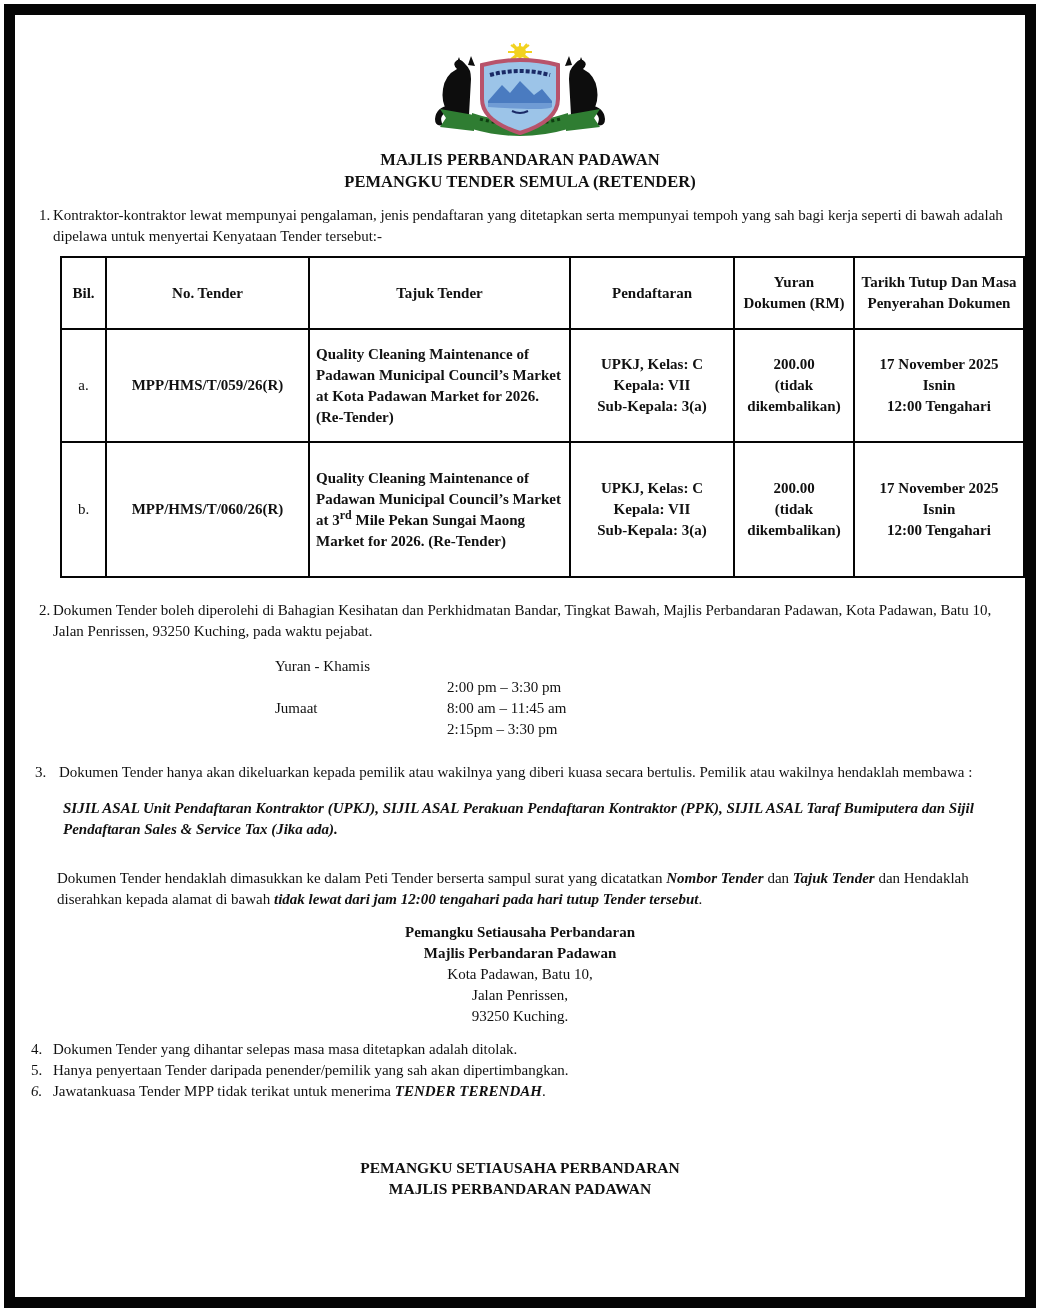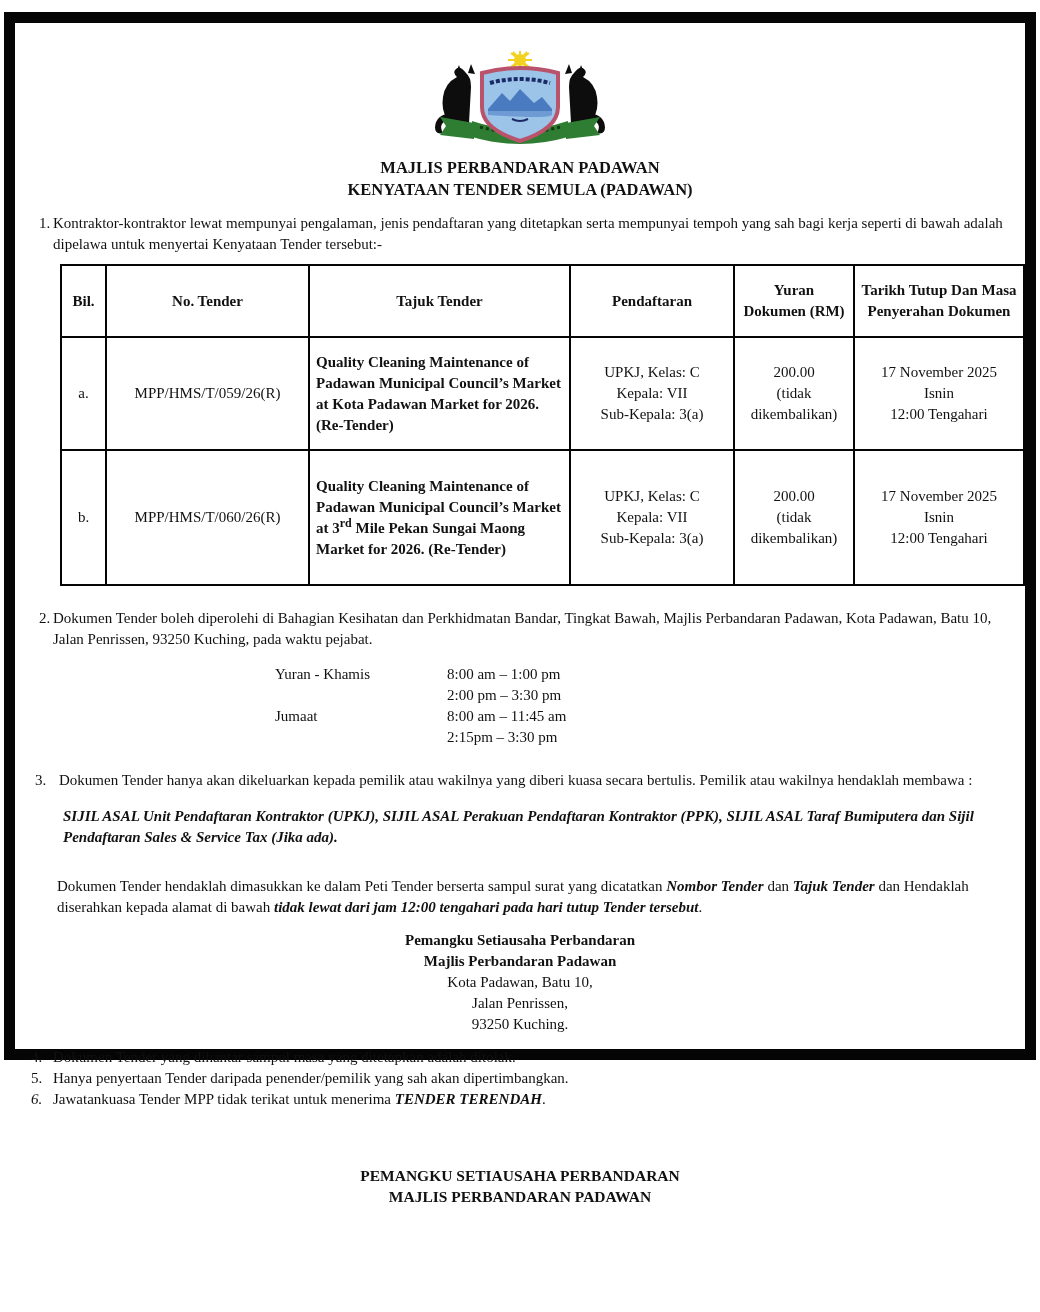--- a/index.html
+++ b/index.html
@@ -5,22 +5,22 @@
   * { margin: 0; padding: 0; box-sizing: border-box; }
   html, body { background: #fff; }
   body {
     width: 1040px; height: 1312px;
     position: relative;
     font-family: "Liberation Serif", "DejaVu Serif", serif;
     color: #111;
   }
   .page-frame {
     position: absolute;
-    left: 4px; top: 12px;
-    width: 1032px; height: 1048px;
+    left: 4px; top: 4px;
+    width: 1032px; height: 1304px;
     border: 11px solid #050505;
     background: #fff;
   }
   .content {
     position: relative;
     width: 100%; height: 100%;
     padding: 28px 14px 0 14px;
     font-size: 15px;
     line-height: 21px;
   }
@@ -52,21 +52,21 @@
   }
   table.tender th { font-weight: bold; }
   .col-bil { width: 45px; }
   .col-no { width: 203px; }
   .col-tajuk { width: 261px; }
   .col-pend { width: 164px; }
   .col-yuran { width: 120px; }
   .col-tarikh { width: 170px; }
   td.c, th.c { text-align: center; }
   td.tajuk-cell { text-align: left; font-weight: bold; padding-left: 10px; padding-right: 6px; }
-  td.bold { font-weight: normal; }
+  td.bold { font-weight: bold; }
   tr.row-a td { height: 113px; }
   tr.row-b td { height: 135px; }
   tr.head th { height: 72px; }
   sup { font-size: 12px; line-height: 0; vertical-align: super; }
   
   .hours { margin: 14px 0 0 246px; }
   .hours .hrow { display: flex; }
   .hours .day { width: 172px; flex: 0 0 172px; }
   .hours .time { flex: 1; }
   
@@ -123,21 +123,21 @@
           <path d="M68 32 q30 -8 60 0" stroke="#1a2a66" stroke-width="4" fill="none" stroke-dasharray="4 2"></path>
           <path d="M66 58 l14 -16 l8 8 l10 -12 l14 14 l8 -6 l10 12 l0 4 l-64 0 z" fill="#4a7bc0"></path>
           <path d="M66 60 l64 0 l0 4 q-4 4 -64 0 z" fill="#6f9bd4"></path>
           <path d="M90 68 q8 4 16 0" stroke="#1a2a66" stroke-width="2" fill="none"></path>
         </g>
       </svg>
     </div>
 
     <div class="doc-title">
       <div>MAJLIS PERBANDARAN PADAWAN</div>
-      <div>KENYATAAN TENDER SEMULA (PADAWAN)</div>
+      <div>PEMANGKU TENDER SEMULA (RETENDER)</div>
     </div>
 
     <div class="num-para">
       <div class="num">1.</div>
       <div class="body"><span>Kontraktor-kontraktor lewat </span><span class="u">mempunyai pengalaman</span><span>, jenis pendaftaran yang ditetapkan serta mempunyai tempoh yang sah bagi kerja seperti di bawah adalah dipelawa untuk menyertai Kenyataan Tender tersebut:-</span></div>
     </div>
 
     <table class="tender">
       <colgroup>
         <col class="col-bil">
@@ -200,21 +200,20 @@
       </table>
 
     <div class="num-para" style="margin-top:22px;">
       <div class="num">2.</div>
       <div class="body">Dokumen Tender boleh diperolehi di Bahagian Kesihatan dan Perkhidmatan Bandar, Tingkat Bawah, Majlis Perbandaran Padawan, Kota Padawan, Batu 10, Jalan Penrissen, 93250 Kuching, pada waktu pejabat.</div>
     </div>
 
     <div class="hours">
       <div class="hrow">
         <div class="day">Yuran - Khamis</div>
-        <div class="time">8:00 am – 1:00 pm</div>
       </div>
       <div class="hrow">
         <div class="day"></div>
         <div class="time">2:00 pm – 3:30 pm</div>
       </div>
       <div class="hrow">
         <div class="day">Jumaat</div>
         <div class="time">8:00 am – 11:45 am</div>
       </div>
       <div class="hrow">
@@ -235,21 +234,21 @@
     <div class="addr-block">
       <div class="b">Pemangku Setiausaha Perbandaran</div>
       <div class="b">Majlis Perbandaran Padawan</div>
       <div>Kota Padawan, Batu 10,</div>
       <div>Jalan Penrissen,</div>
       <div>93250 Kuching.</div>
     </div>
 
     <div class="num-para" style="margin-top:12px;">
       <div class="num" style="padding-left:2px;">4.</div>
-      <div class="body">Dokumen Tender yang dihantar sampul masa yang ditetapkan adalah ditolak.</div>
+      <div class="body">Dokumen Tender yang dihantar selepas masa masa ditetapkan adalah ditolak.</div>
     </div>
     <div class="num-para" style="margin-top:0;">
       <div class="num" style="padding-left:2px;">5.</div>
       <div class="body">Hanya penyertaan Tender daripada penender/pemilik yang sah akan dipertimbangkan.</div>
     </div>
     <div class="num-para" style="margin-top:0;">
       <div class="num" style="padding-left:2px;font-style:italic;">6.</div>
       <div class="body"><span>Jawatankuasa Tender MPP  tidak terikat untuk menerima </span><span class="bi">TENDER TERENDAH</span><span>.</span></div>
     </div>
 

